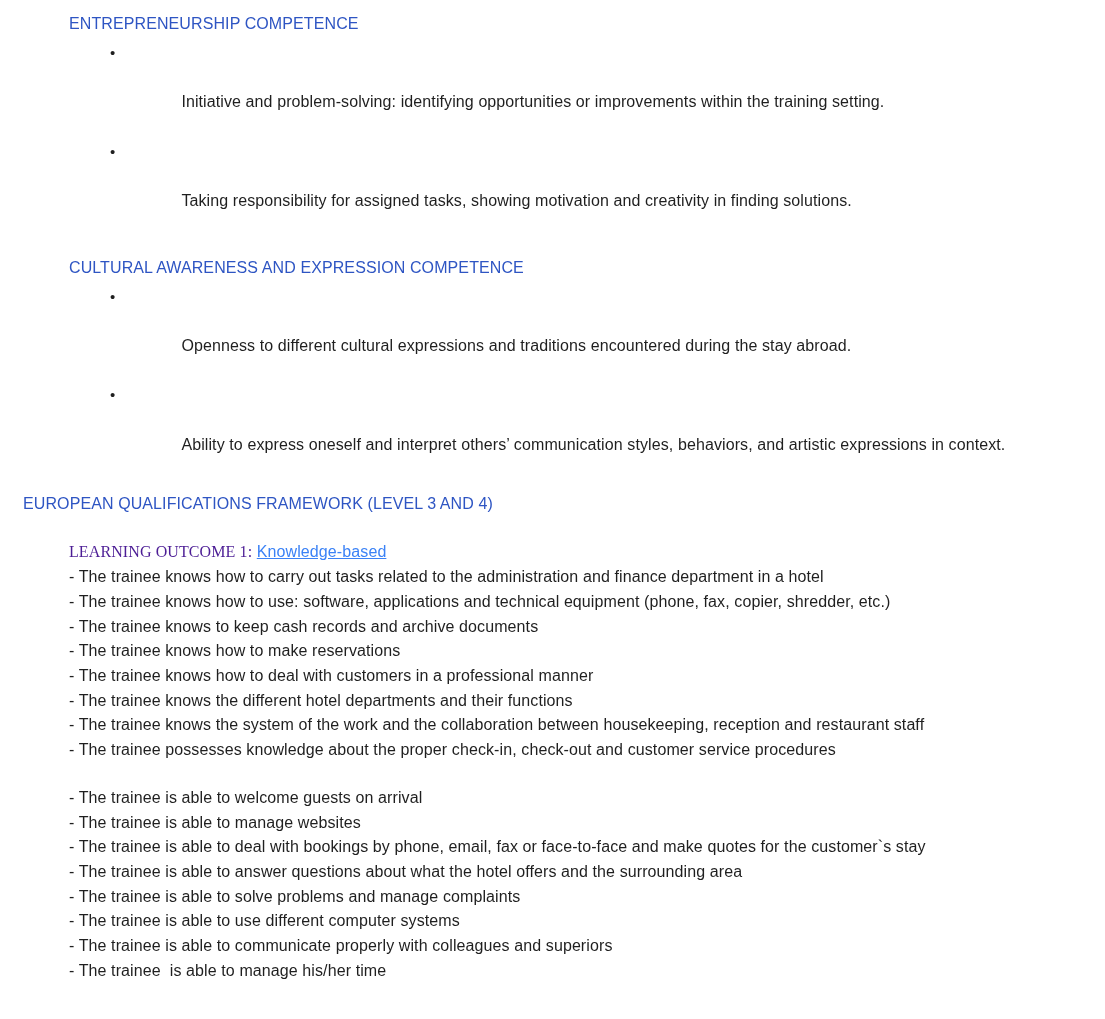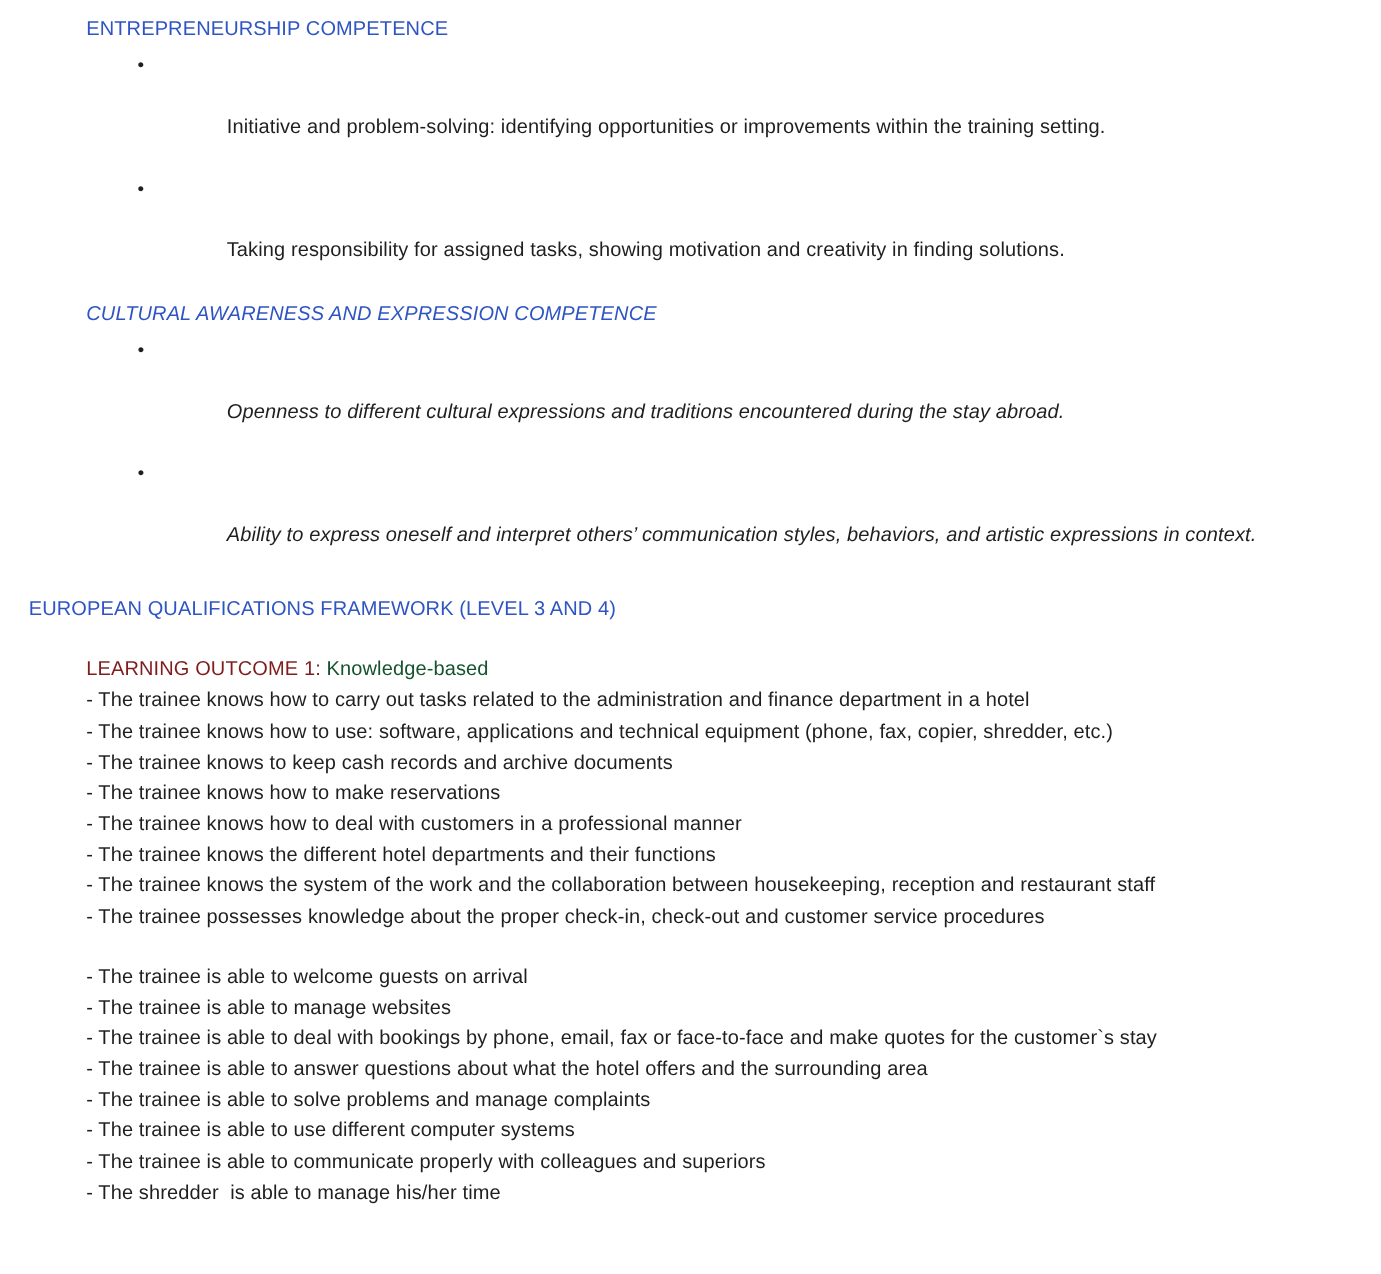--- a/index.html
+++ b/index.html
@@ -30,22 +30,21 @@
     font-size: 16px;
     font-weight: 400;
     color: #2e55c3;
     line-height: 25px;
     white-space: pre-wrap;
   }
   .competence-section .blue-heading {
     margin-bottom: 5px;
   }
   .competence-section + .competence-section {
-    margin-top: 0;
-    font-style: italic;
+    margin-top: 16px;
   }
   ul.bullets {
     margin: 0;
     padding: 0;
     list-style: none;
   }
   ul.bullets li {
     position: relative;
     padding-left: 76px;
     line-height: 24.7px;
@@ -65,24 +64,26 @@
   .outcome-section {
     margin-top: 23px;
   }
   .outcome-heading {
     margin: 0 0 1px 0;
     font-size: 16px;
     font-weight: 400;
     line-height: 25px;
   }
   .outcome-heading .label {
-    color: #7f1d1d;
+    color: #4c1d95;
+    font-family: Liberation Serif, serif;
   }
   .outcome-heading .type {
-    color: #14532d;
+    color: #3b82f6;
+    text-decoration: underline;
   }
   .outcome-lines p {
     margin: 0;
     line-height: 24.7px;
     white-space: pre-wrap;
   }
 </style>
 </head>
 <body>
 
@@ -134,17 +135,17 @@
 
   <section class="outcome-section indented">
     <div class="outcome-lines">
       <p>- The trainee is able to welcome guests on arrival</p>
       <p>- The trainee is able to manage websites</p>
       <p>- The trainee is able to deal with bookings by phone, email, fax or face-to-face and make quotes for the customer`s stay</p>
       <p>- The trainee is able to answer questions about what the hotel offers and the surrounding area</p>
       <p>- The trainee is able to solve problems and manage complaints</p>
       <p>- The trainee is able to use different computer systems</p>
       <p>- The trainee is able to communicate properly with colleagues and superiors</p>
-      <p>- The shredder  is able to manage his/her time</p>
+      <p>- The trainee  is able to manage his/her time</p>
     </div>
   </section>
 
 </div>
 
 </body></html>

